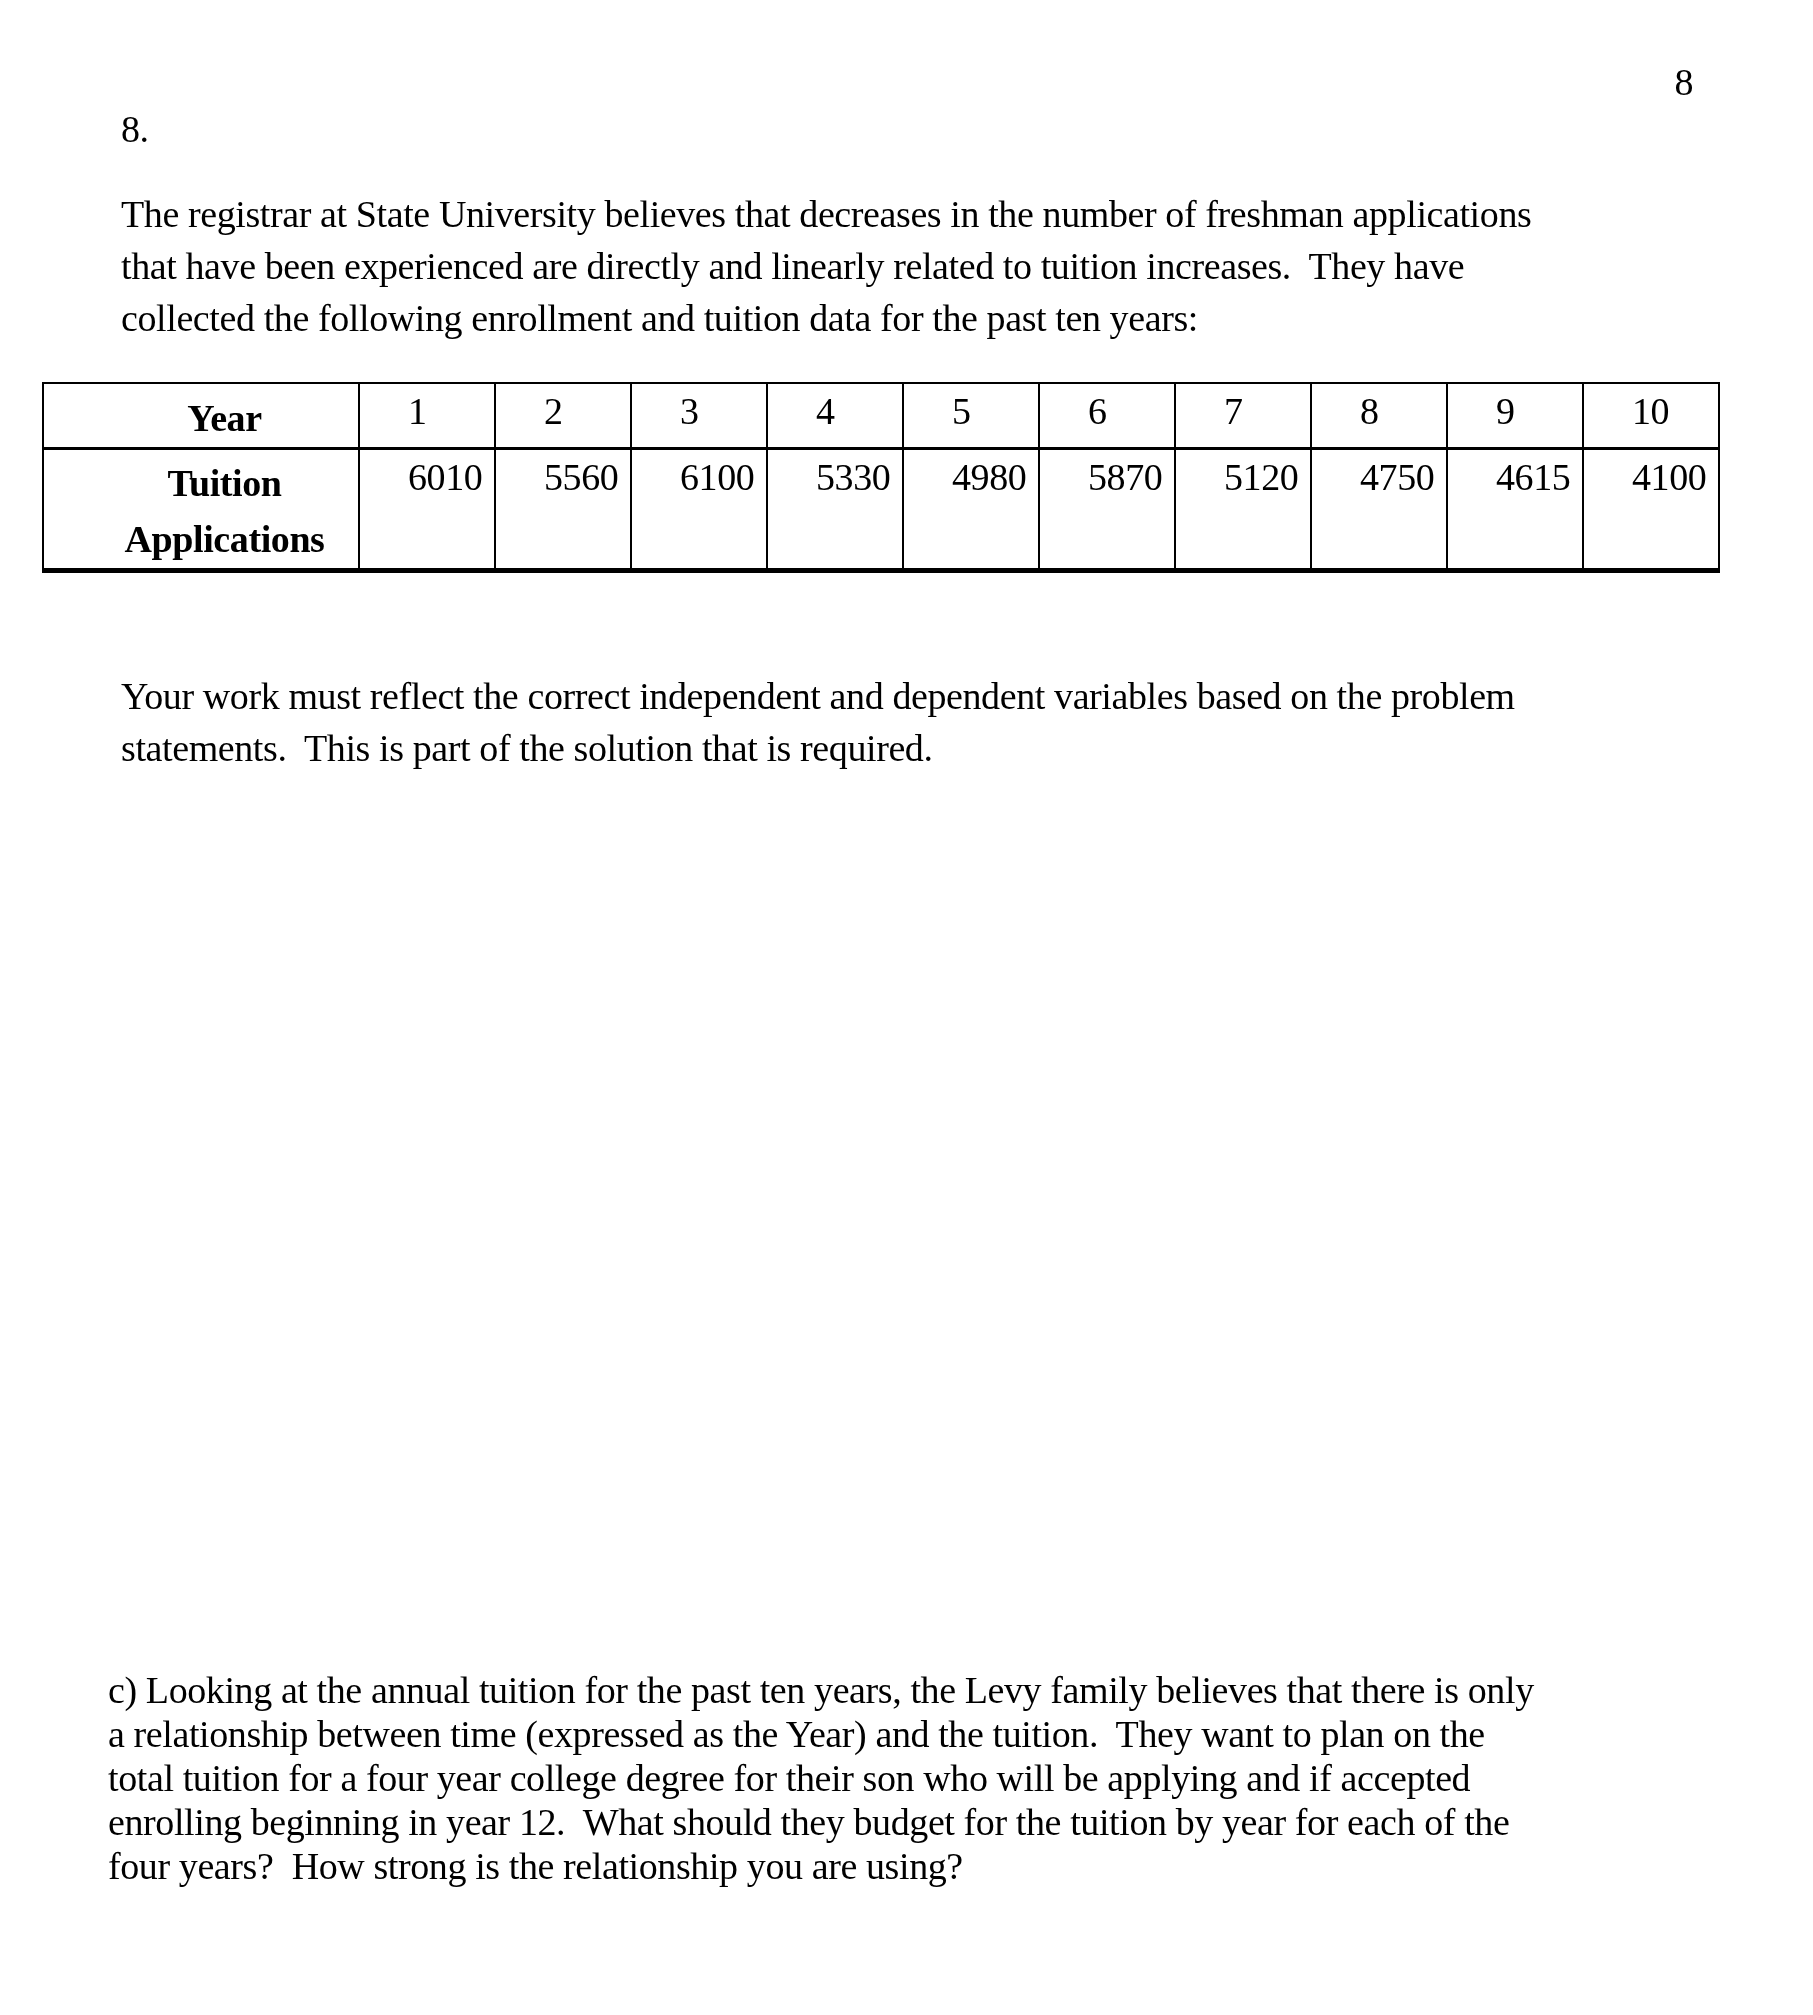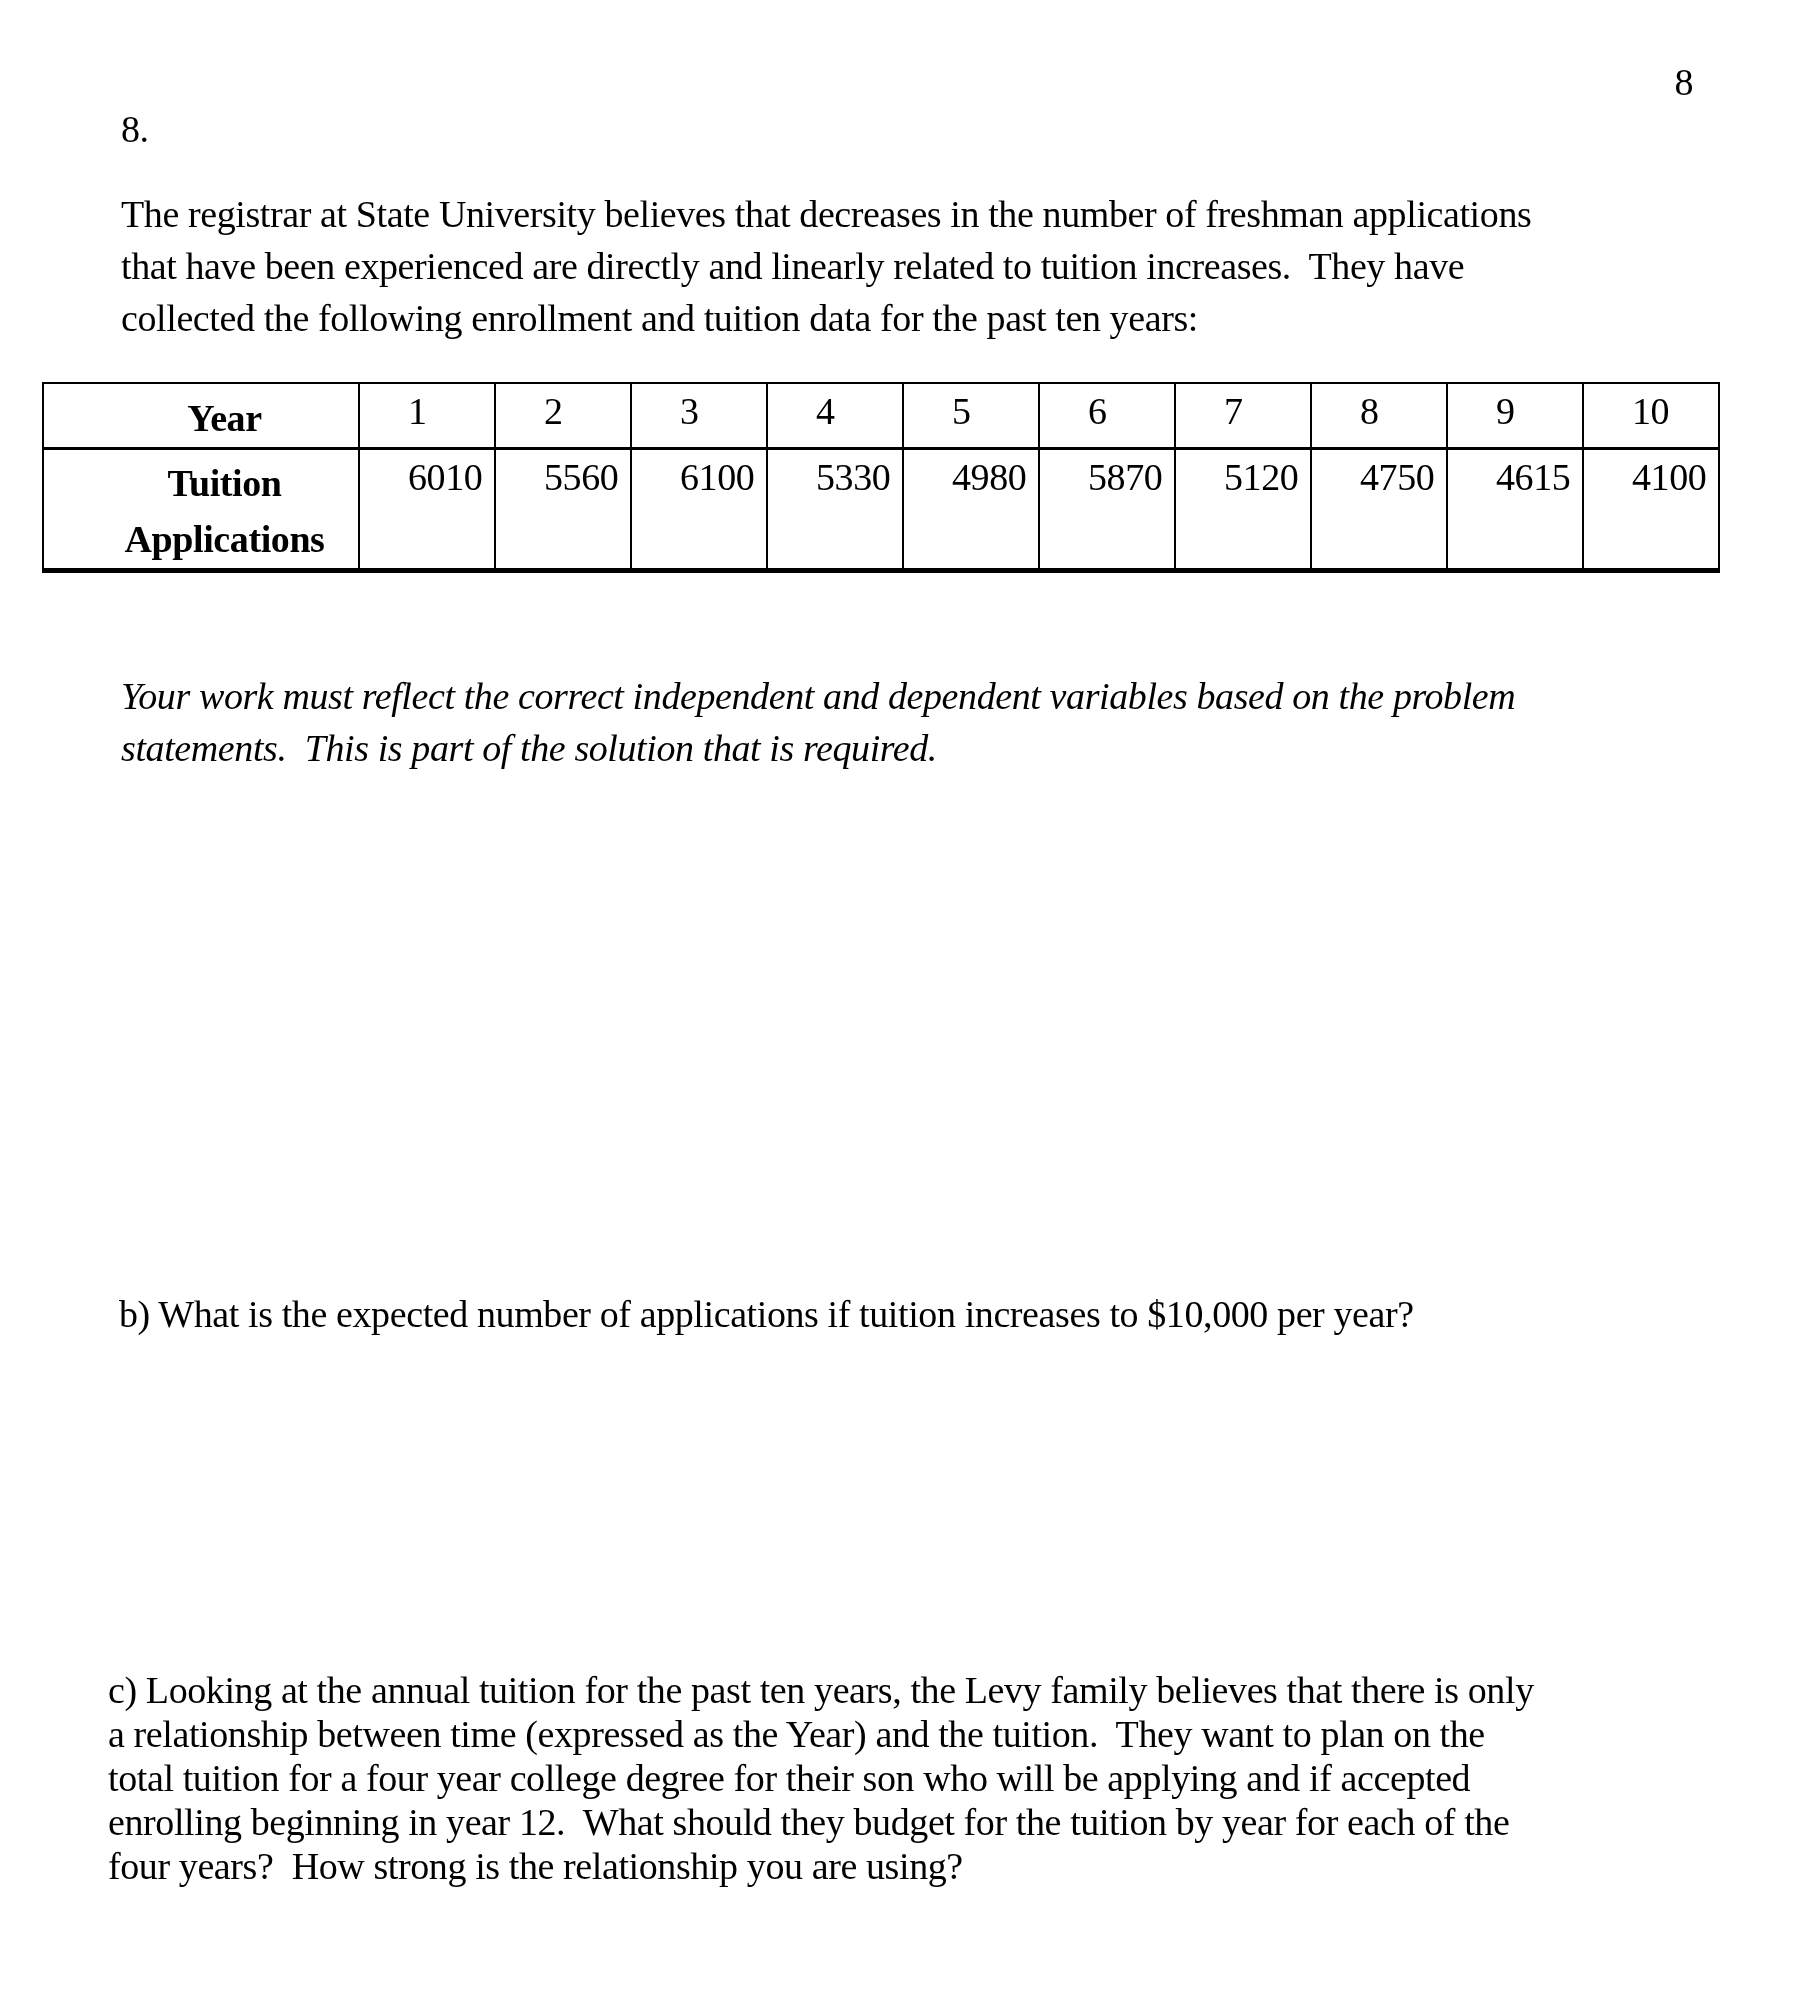--- a/index.html
+++ b/index.html
@@ -31,21 +31,20 @@
   }
   .intro{
     top:188px;
     left:121px;
     width:1564px;
   }
   .italic-note{
     top:670px;
     left:121px;
     width:1531px;
-    font-style:italic;
   }
   .part-a{
     top:813px;
     left:119px;
     width:1531px;
   }
   .part-b{
     top:1288px;
     left:119px;
     width:1572px;
@@ -151,21 +150,20 @@
         <td class="num">4615</td>
         <td class="num">4100</td>
       </tr>
     </tbody>
   </table>
 
   <p class="txt italic-note">Your work must reflect the correct independent and dependent variables based on the problem
 statements.  This is part of the solution that is required.</p>
 
 
-  <p class="txt part-b">b) What is the expected number of applications if tuition increases to $10,000 per year?</p>
 
   <p class="txt part-c">c) Looking at the annual tuition for the past ten years, the Levy family believes that there is only
 a relationship between time (expressed as the Year) and the tuition.  They want to plan on the
 total tuition for a four year college degree for their son who will be applying and if accepted
 enrolling beginning in year 12.  What should they budget for the tuition by year for each of the
 four years?  How strong is the relationship you are using?</p>
 
 </div>
 
 

